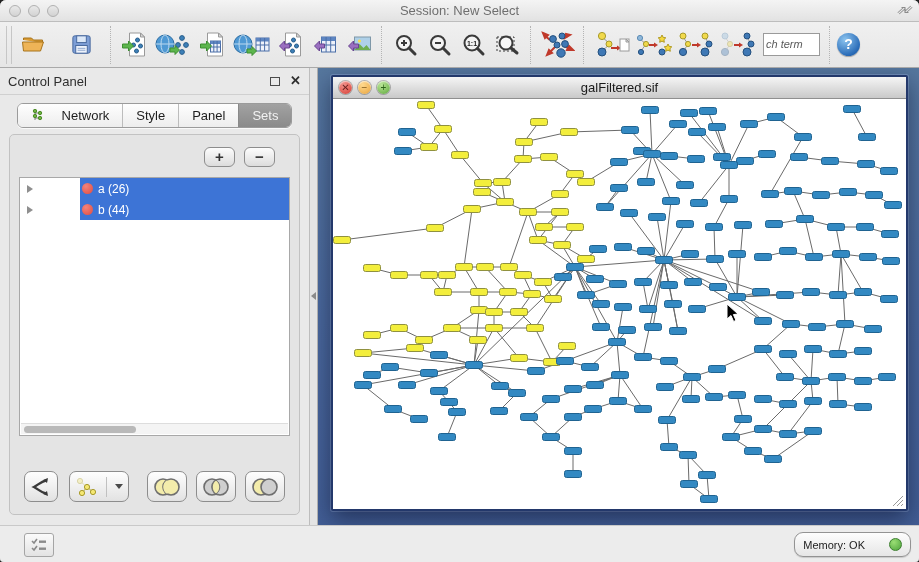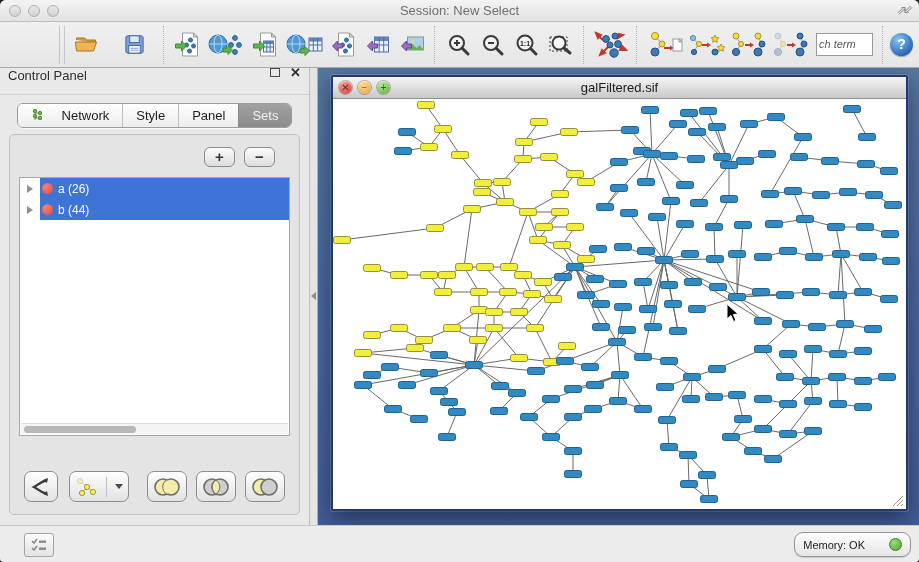--- a/index.html
+++ b/index.html
@@ -6,43 +6,43 @@
   *{box-sizing:border-box;}
   body{width:919px;height:562px;font-family:"Liberation Sans",sans-serif;-webkit-font-smoothing:antialiased;}
   .window{position:relative;width:919px;height:562px;border-radius:6px 6px 4px 4px;overflow:hidden;background:#ececec;box-shadow:0 0 0 1px #7a7a7a inset;}
   
   .titlebar{position:absolute;left:0;top:0;right:0;height:22px;background:linear-gradient(#f4f4f4,#e2e2e2);border-bottom:1px solid #bdbdbd;display:flex;align-items:center;}
   .lights{display:flex;gap:7px;margin-left:9px;}
   .light{width:12px;height:12px;border-radius:50%;border:1px solid #b0b0b0;background:linear-gradient(#e9e9e9,#d2d2d2);}
   .wtitle{position:absolute;left:0;right:0;text-align:center;font-size:13px;color:#6f6f6f;}
   .fsicon{position:absolute;right:6px;top:3px;color:#8a8a8a;font-size:12px;transform:scaleX(1.1);}
   
-  .toolbar{position:absolute;left:0;top:22px;right:0;height:46px;background:linear-gradient(#f0f0f0,#e6e6e6);border-bottom:1px solid #a9a9a9;display:flex;align-items:center;padding:0 6px;justify-content:flex-end;}
+  .toolbar{position:absolute;left:0;top:22px;right:0;height:46px;background:linear-gradient(#f0f0f0,#e6e6e6);border-bottom:1px solid #a9a9a9;display:flex;align-items:center;padding:0 6px;}
   .tb{width:34px;height:38px;display:flex;align-items:center;justify-content:center;flex:0 0 auto;}
   .tb svg{display:block;}
   .tsep{width:3px;height:38px;border-left:1px dotted #b4b4b4;margin:0 5px;flex:0 0 auto;}
   .grab{width:6px;height:38px;border-left:1px solid #c6c6c6;border-right:1px solid #c6c6c6;margin:0 4px 0 0;flex:0 0 auto;}
   .search-box{width:57px;height:23px;border:1px solid #9a9a9a;background:#fff;font-style:italic;color:#5a5a5a;font-size:11px;line-height:21px;overflow:hidden;white-space:nowrap;padding-left:2px;flex:0 0 auto;margin:0 4px;}
   .help{width:23px;height:23px;border-radius:50%;background:radial-gradient(circle at 35% 30%,#8cc4ef,#2a6cb8 70%,#1b4f8f);color:#fff;font-weight:bold;font-size:14px;text-align:center;line-height:23px;flex:0 0 auto;box-shadow:0 1px 1px rgba(0,0,0,.3);}
   
   .cpanel{position:absolute;left:0;top:68px;width:310px;bottom:37px;background:#e9e9e9;border-right:1px solid #bdbdbd;}
-  .cpanel-hdr{height:27px;display:flex;padding:0 8px;border-bottom:1px solid #d0d0d0;}
+  .cpanel-hdr{height:27px;display:flex;align-items:center;padding:0 8px;border-bottom:1px solid #d0d0d0;}
   .cpanel-title{font-size:13px;color:#2e2e2e;flex:1;}
   .float-ic{width:10px;height:9px;border:1.5px solid #4a4a4a;margin-right:10px;}
   .close-ic{color:#2e2e2e;font-size:13px;font-weight:bold;line-height:10px;}
   .tabsrow{display:flex;justify-content:center;margin-top:8px;}
   .tabs{display:flex;border:1px solid #9b9b9b;border-radius:6px;overflow:hidden;background:#fdfdfd;box-shadow:0 1px 0 rgba(255,255,255,.7);}
   .tab{padding:4px 13px;font-size:13px;color:#1d1d1d;border-left:1px solid #bcbcbc;display:flex;align-items:center;gap:19px;background:linear-gradient(#fefefe,#ededed);}
   .tab:first-child{border-left:none;}
   .tab.sel{background:linear-gradient(#a2a2a2,#8a8a8a);color:#f2f2f2;border-left-color:#8a8a8a;}
   .setsbox{position:absolute;left:9px;right:9px;top:66px;bottom:10px;border:1px solid #c2c2c2;border-radius:5px;background:#e4e4e4;}
   .pmrow{position:absolute;right:24px;top:12px;display:flex;gap:9px;}
   .pmbtn{width:31px;height:20px;border:1px solid #8d8d8d;border-radius:6px;background:linear-gradient(#fdfdfd,#dcdcdc);font-size:15px;font-weight:bold;color:#333;text-align:center;line-height:18px;}
   .listbox{position:absolute;left:9px;right:9px;top:42px;bottom:78px;background:#fff;border:1px solid #a8a8a8;overflow:hidden;}
-  .lrow{height:21px;display:flex;font-size:12px;}
+  .lrow{height:21px;display:flex;font-size:12px;gap:40px;}
   .lrow .gutter{width:20px;height:100%;display:flex;align-items:center;justify-content:center;background:#fff;flex:0 0 auto;}
   .lrow .tri{width:0;height:0;border-left:6px solid #8f8f8f;border-top:4px solid transparent;border-bottom:4px solid transparent;}
   .lrow .body{flex:1;height:100%;display:flex;align-items:center;gap:5px;padding-left:2px;}
   .lrow.selected .body{background:#3d74d6;color:#fff;}
   .reddot{width:11px;height:11px;border-radius:50%;background:radial-gradient(circle at 35% 30%,#f3837b,#e14b40);flex:0 0 auto;}
   .hscroll{position:absolute;left:1px;right:1px;bottom:1px;height:11px;background:#f4f4f4;border-top:1px solid #ddd;}
   .hthumb{position:absolute;left:3px;top:2px;width:42%;height:7px;border-radius:4px;background:#b9b9b9;}
   .setbtns{position:absolute;left:14px;right:14px;bottom:12px;display:flex;align-items:center;}
   .sbtn{height:31px;border:1px solid #8d8d8d;border-radius:7px;background:linear-gradient(#fefefe,#e2e2e2);display:flex;align-items:center;justify-content:center;}
   .sbtn.w1{width:34px;}

